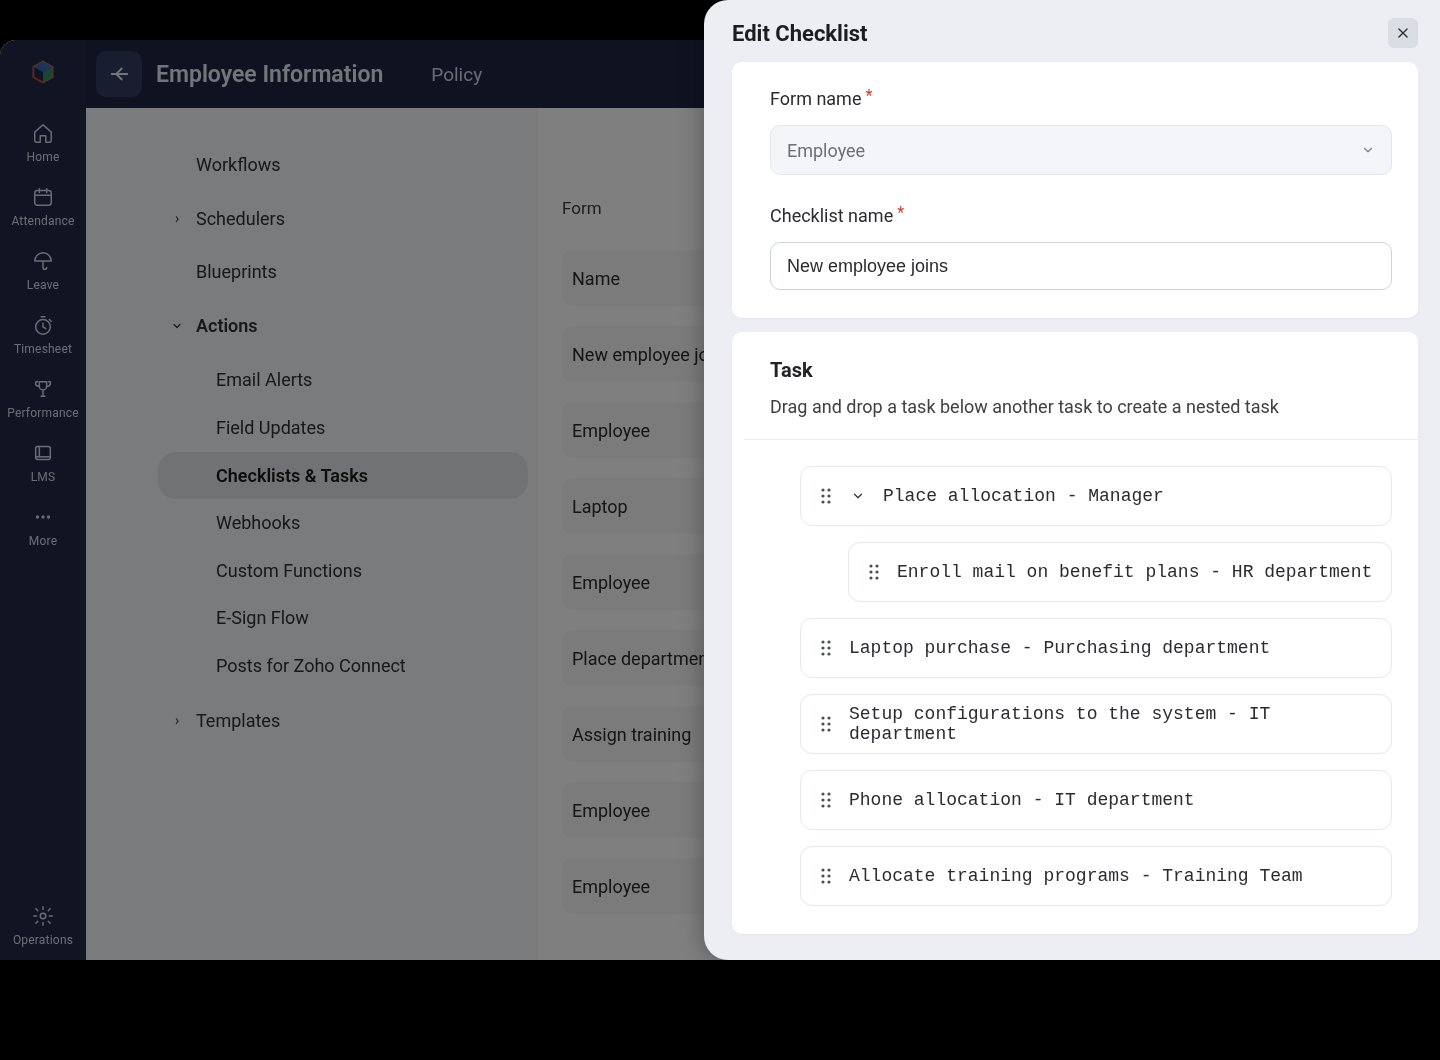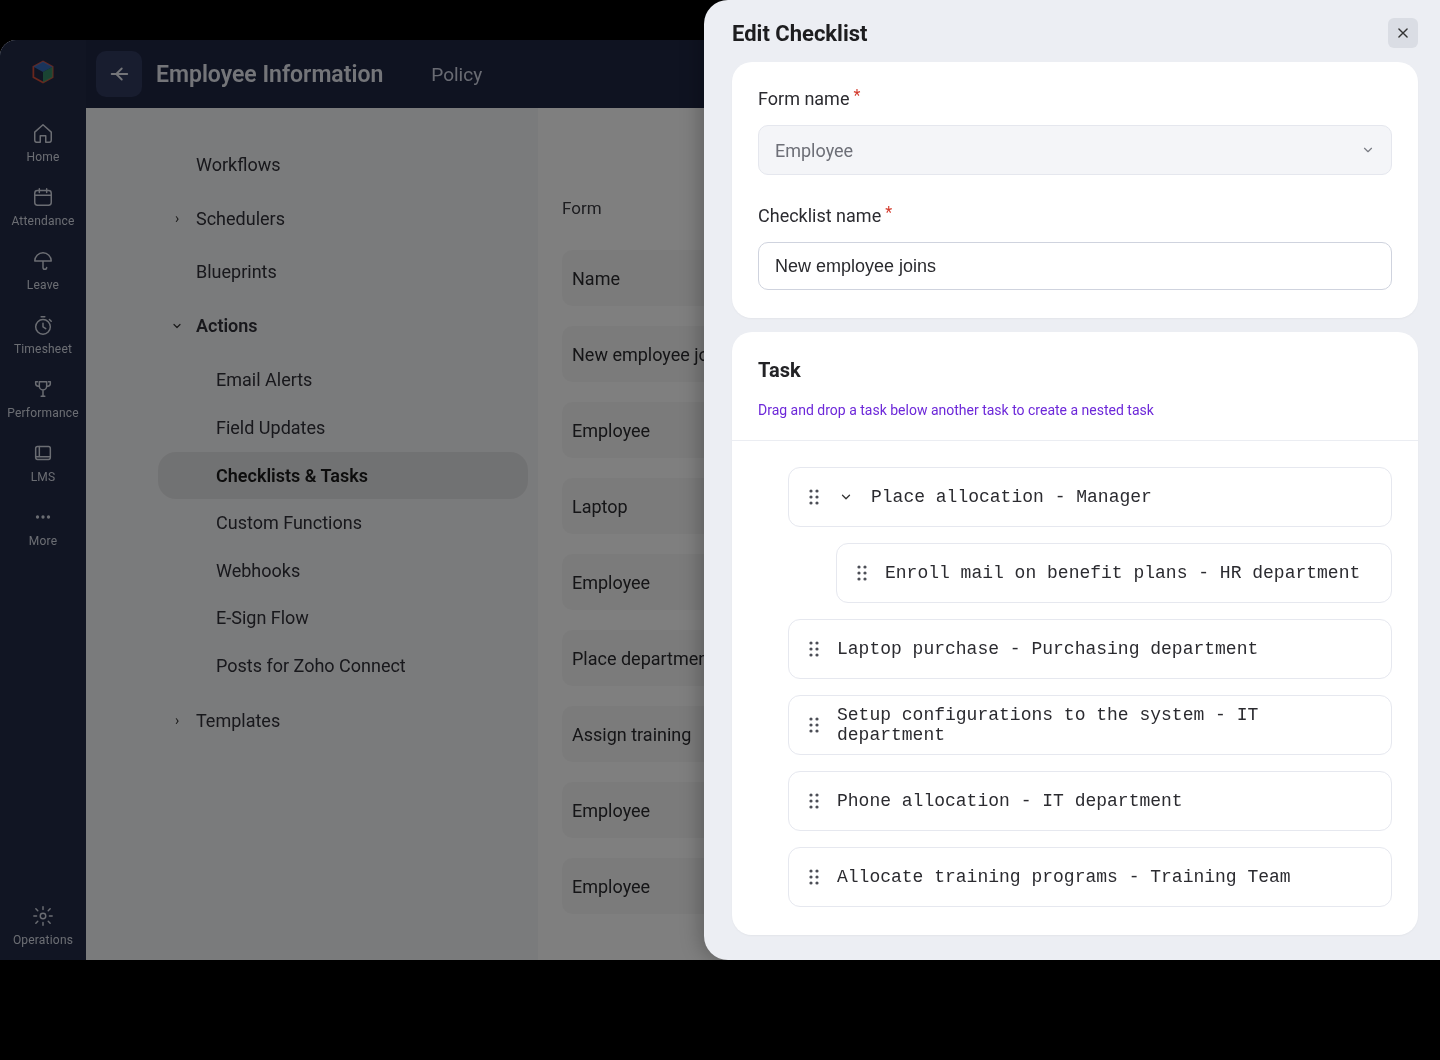--- a/index.html
+++ b/index.html
@@ -237,22 +237,22 @@
   }
 
   .modal-scroll {
     flex: 1;
     overflow: auto;
     padding: 0 22px 30px 28px;
   }
 
   .card {
     background: #fff;
-    border-radius: 20px;
-    padding: 26px 26px 28px 26px;
+    border-radius: 10px;
+    padding: 26px 26px 28px 38px;
     margin-top: 6px;
     box-shadow: 0 1px 2px rgba(0,0,0,0.04);
   }
   .card + .card { margin-top: 14px; }
 
   .field-label {
     font-size: 18px;
     color: #2b2b30;
   }
   .field-label .req {
@@ -297,23 +297,23 @@
     outline: none;
   }
   .mt-block { margin-top: 30px; }
 
   .card-heading {
     font-size: 20px;
     font-weight: 700;
     color: #232326;
   }
   .card-sub {
-    margin-top: 20px;
-    font-size: 14px;
-    color: #6d28d9;
+    margin-top: 14px;
+    font-size: 18px;
+    color: #404040;
   }
   .separator {
     height: 1px;
     background: #ebedf2;
     margin: 22px -26px 26px;
   }
 
   .task-list {
     display: flex;
     flex-direction: column;
@@ -493,24 +493,24 @@
         <div class="sub">
             <span>Email Alerts</span>
           </div>
         <div class="sub">
             <span>Field Updates</span>
           </div>
         <div class="sub active">
             <span>Checklists &amp; Tasks</span>
           </div>
         <div class="sub">
+            <span>Webhooks</span>
+          </div>
+        <div class="sub">
             <span>Custom Functions</span>
-          </div>
-        <div class="sub">
-            <span>Webhooks</span>
           </div>
         <div class="sub">
             <span>E-Sign Flow</span>
           </div>
         <div class="sub">
             <span>Posts for Zoho Connect</span>
           </div>
         <div class="vspace"></div>
         <div class="lvl">
           <span class="chev">›</span>

